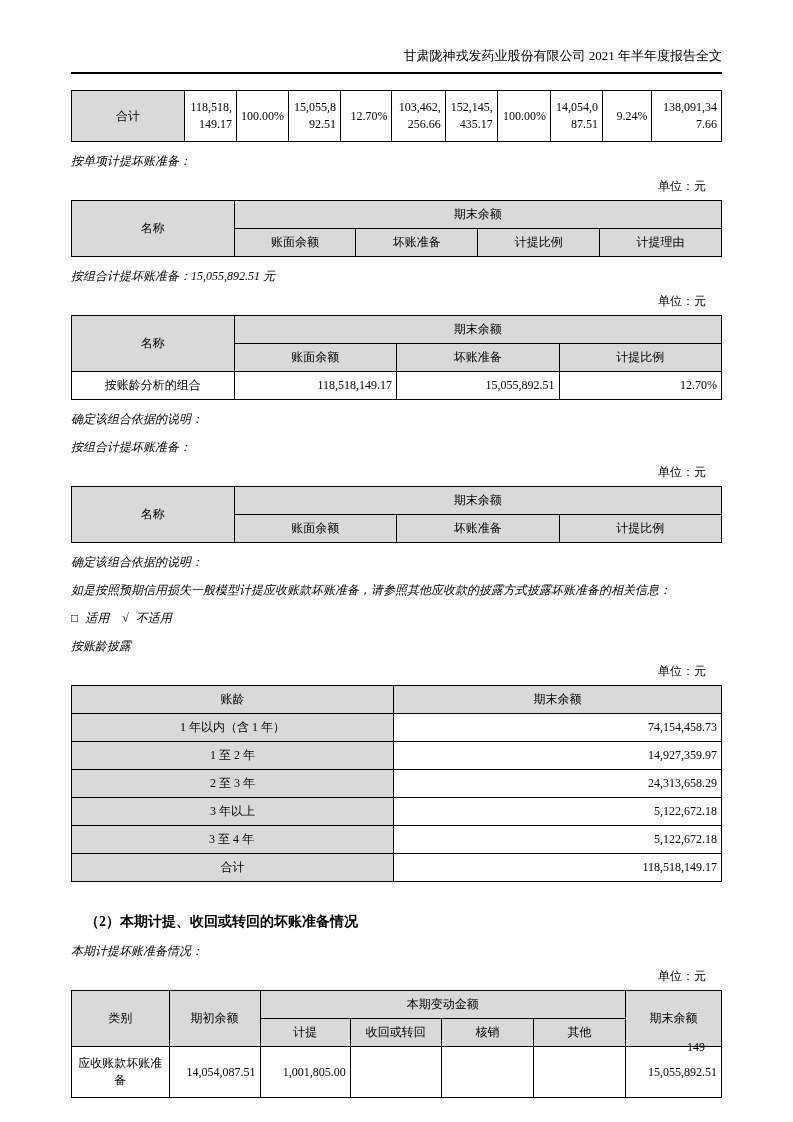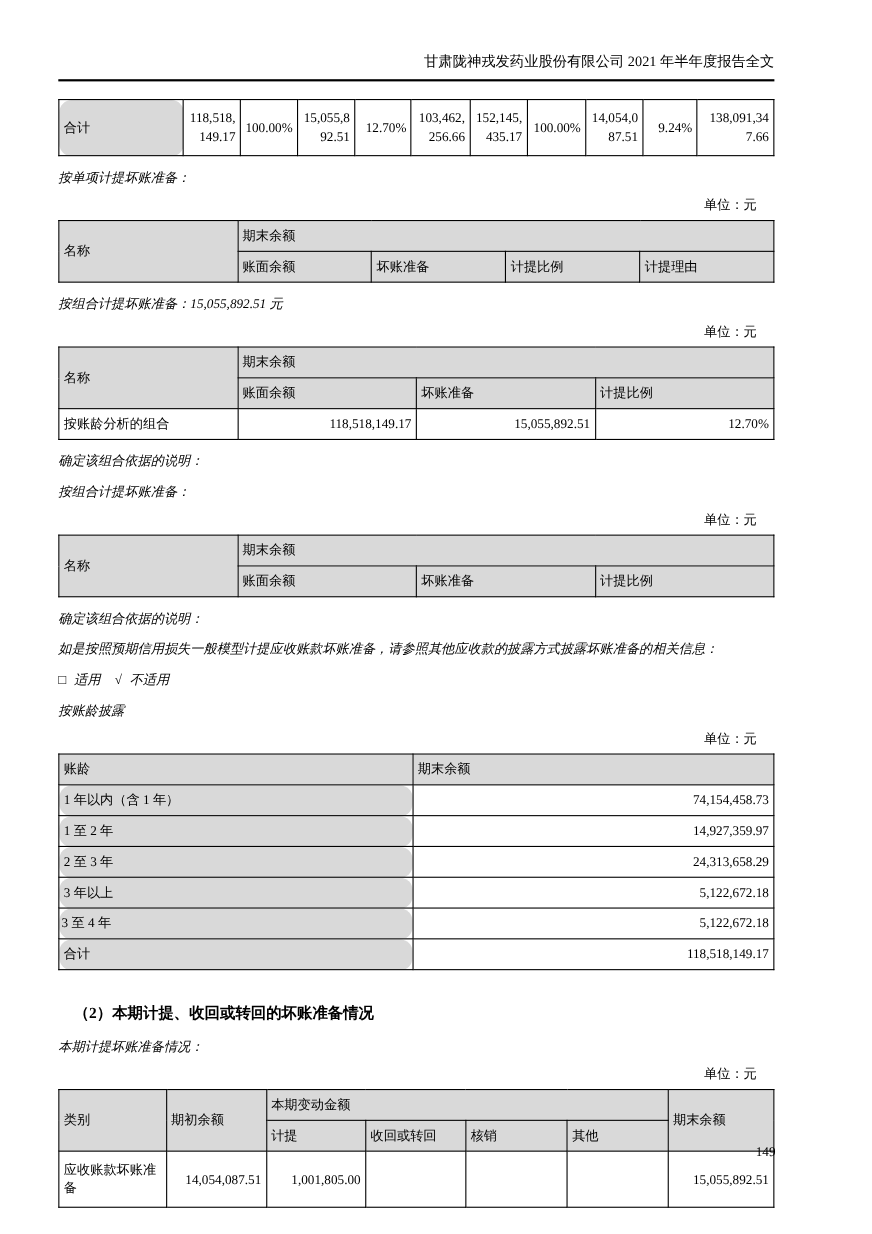--- a/index.html
+++ b/index.html
@@ -5,21 +5,21 @@
   html,body{margin:0;padding:0;background:#ffffff;}
   .page{
     position:relative;
     width:793px;height:1122px;
     background:#ffffff;
     font-family:"Liberation Serif","DejaVu Serif",serif;
     color:#000;
     box-sizing:border-box;
     overflow:hidden;
   }
-  .content{position:absolute;left:53px;top:0;width:651px;}
+  .content{position:absolute;left:71px;top:0;width:651px;}
   .doc-header{
     margin-top:47px;
     text-align:right;
     font-size:13px;
     line-height:17px;
     padding-bottom:8px;
     border-bottom:2px solid #000;
   }
   .para{font-size:12px;line-height:17px;margin:11px 0 0 0;font-style:italic;}
   .unit{font-size:12px;line-height:17px;margin:8px 16px 5px 0;text-align:right;}
@@ -33,23 +33,23 @@
   }
   .mt{margin-top:16px;}
   td{
     border:1px solid #000;
     padding:4px 4px;
     line-height:17px;
     vertical-align:middle;
     overflow:hidden;
   }
   .gray{background:#d9d9d9;}
-  .ctr{text-align:left;}
+  .ctr{text-align:center;}
   .num{text-align:right;word-break:break-all;}
-  .lbl{text-align:left;border-radius:11px;}
+  .lbl{text-align:center;}
   .h28 td{height:19px;}
   .h50 td{height:42px;}
   .indent{padding-left:2px;}
   .checkline .glyph{display:inline-block;margin-right:4px;}
   .checkline .word{margin-right:10px;text-align:right;}
   .page-num{
     position:absolute;
     top:1040px;
     right:88px;
     font-size:12px;

